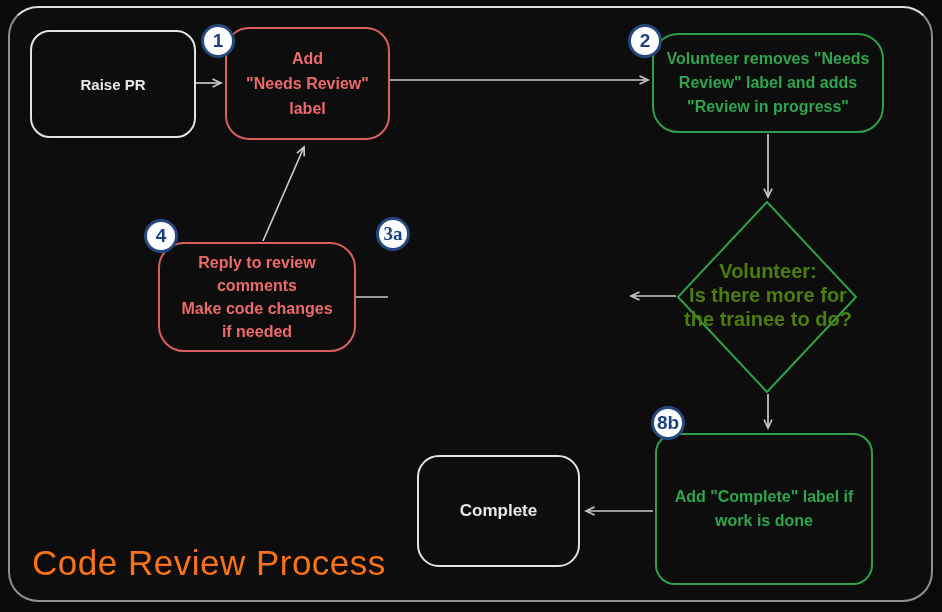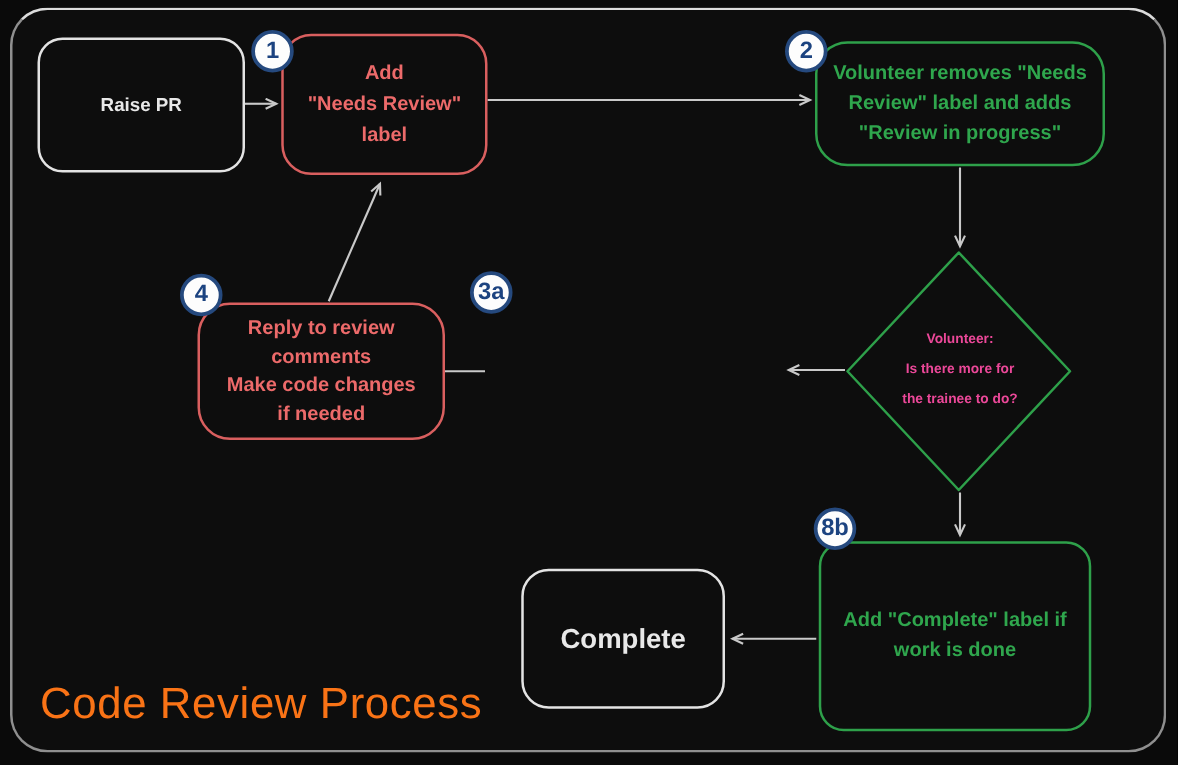--- a/index.html
+++ b/index.html
@@ -19,35 +19,35 @@
   }
   .node-white{border-color:#e3e3e3;color:#e8e8e8;}
   .node-red{border-color:#d95f5f;color:#ec6a6a;}
   .node-green{border-color:#2ea04a;color:#2fa64d;}
   #node-raise-pr{left:30px;top:30px;width:166px;height:108px;border-radius:20px;font-size:15px;}
   #node-add-needs-review{left:225px;top:27px;width:165px;height:113px;border-radius:24px;font-size:16px;line-height:25px;}
   #node-volunteer-removes{left:652px;top:33px;width:232px;height:100px;border-radius:26px;font-size:16px;line-height:24px;}
   #node-leaves-comments{left:390px;top:243px;width:235px;height:115px;border-radius:26px;font-size:16px;line-height:23px;}
   #node-reply-comments{left:158px;top:242px;width:198px;height:110px;border-radius:26px;font-size:16px;line-height:23px;}
   #node-add-complete{left:655px;top:433px;width:218px;height:152px;border-radius:20px;font-size:16px;line-height:24px;}
-  #node-complete{left:417px;top:455px;width:163px;height:112px;border-radius:22px;font-size:22px;}
+  #node-complete{left:417px;top:455px;width:163px;height:112px;border-radius:22px;font-size:17px;}
   #decision-label{
     position:absolute;left:682px;top:259px;width:172px;z-index:2;
     text-align:center;white-space:pre-line;font-weight:bold;
-    color:#ec4899;font-size:11px;line-height:24px;
+    color:#4d7c0f;font-size:20px;line-height:24px;
   }
   .badge{
     position:absolute;width:34px;height:34px;border-radius:50%;background:#fdfdfd;
     border:3px solid #25497e;box-sizing:border-box;z-index:3;
     display:flex;align-items:center;justify-content:center;
     color:#1c4380;font-size:19px;font-weight:bold;
   }
   #badge-1{left:201px;top:24px;}
   #badge-2{left:628px;top:24px;}
-  #badge-3a{left:376px;top:217px;}
+  #badge-3a{left:376px;top:217px;font-family:Liberation Serif, serif;}
   #badge-4{left:144px;top:219px;}
   #badge-3b{left:651px;top:406px;}
   #wires{position:absolute;left:0;top:0;z-index:1;}
   #page-title{
     position:absolute;left:32px;top:543px;z-index:2;
     color:#f97316;font-size:35px;font-weight:normal;letter-spacing:0.5px;
   }
 </style>
 </head>
 <body>

